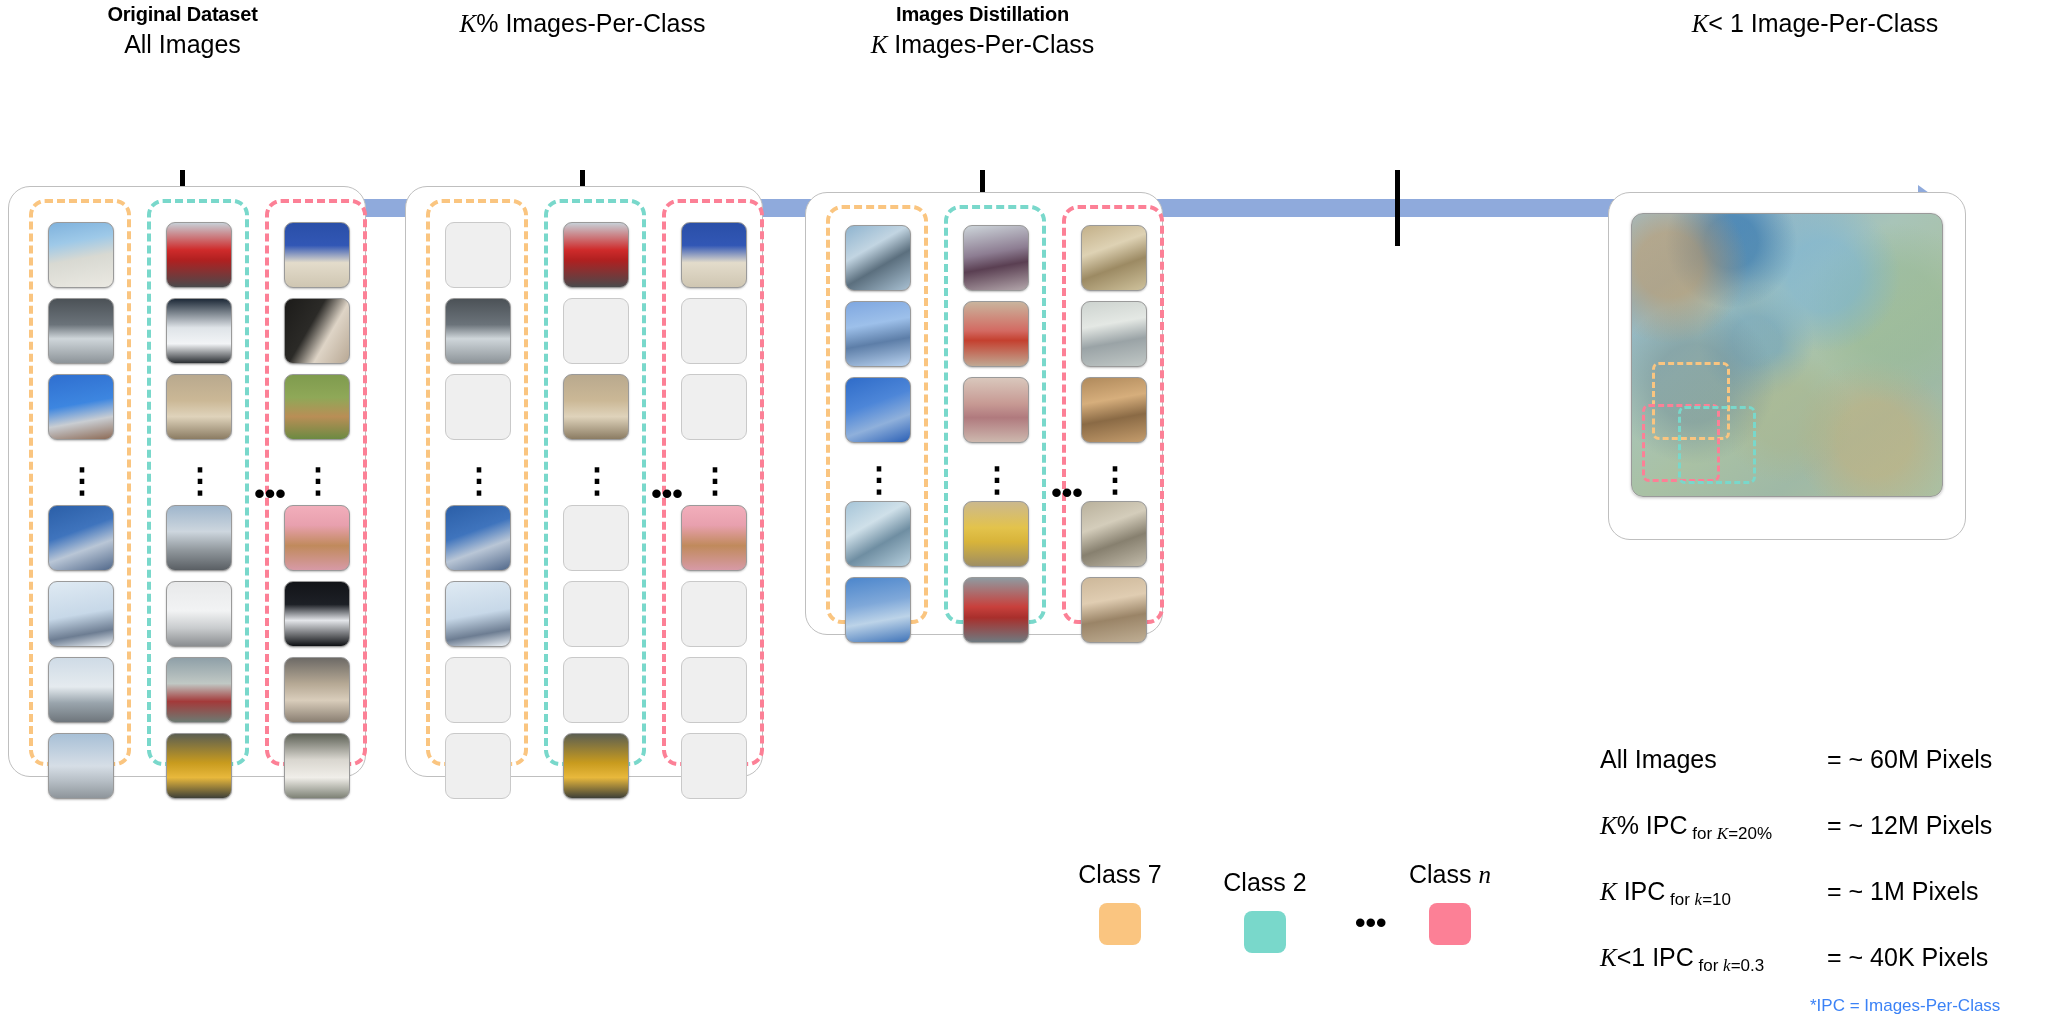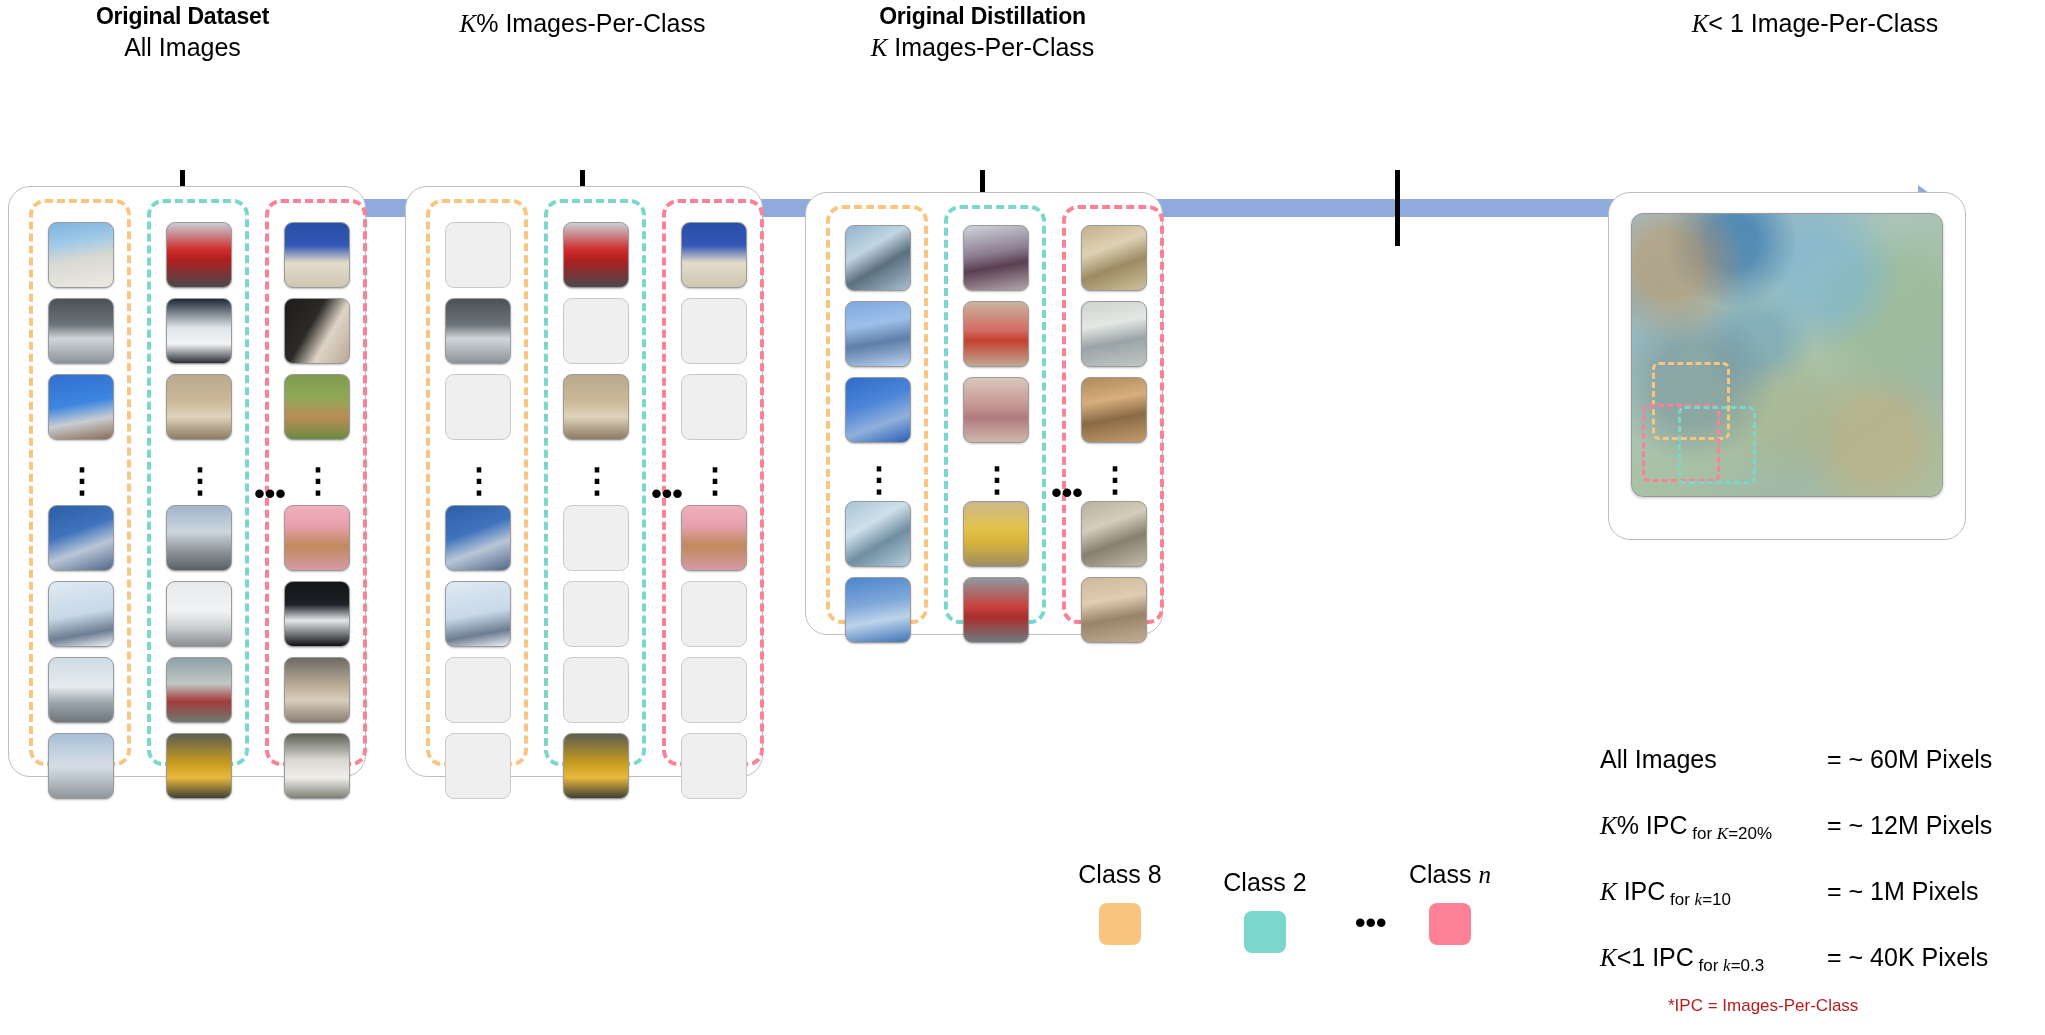--- a/index.html
+++ b/index.html
@@ -9,21 +9,21 @@
     background:#ffffff;
     font-family:"Liberation Sans", sans-serif;
     color:#000;
     overflow:hidden;
     position:relative;
   }
 
   
   .col-head{position:absolute;text-align:center;}
   .col-title{
-    font-size:23px;font-weight:bold;letter-spacing:-0.2px;
+    font-size:20px;font-weight:bold;letter-spacing:-0.2px;
     white-space:nowrap;line-height:1.05;
   }
   .col-sub{
     font-size:25px;font-weight:normal;white-space:nowrap;
     margin-top:6px;line-height:1.05;
   }
   .mi{font-style:italic;font-family:"Liberation Serif", serif;}
 
   
   #timeline{position:absolute;left:0;top:85px;width:2045px;height:105px;}
@@ -90,38 +90,38 @@
   .lg-swatch{width:42px;height:42px;border-radius:8px;margin:14px auto 0;}
   .lg-dots{position:absolute;font-size:30px;font-weight:bold;line-height:1;}
 
   
   #pixelcount{position:absolute;left:1600px;top:745px;width:445px;}
   .pc-row{position:relative;height:66px;font-size:25px;white-space:nowrap;}
   .pc-left{position:absolute;left:0;top:0;}
   .pc-right{position:absolute;left:227px;top:0;}
   .sub{font-size:17px;vertical-align:baseline;position:relative;top:5px;}
   .footnote{
-    position:absolute;left:1668px;top:996px;
-    font-size:17px;color:#b91c1c;white-space:nowrap;
+    position:absolute;left:1810px;top:996px;
+    font-size:17px;color:#3b82f6;white-space:nowrap;
   }
 </style>
 </head>
 <body>
 
 <div class="col-head" style="left:0px;top:4px;width:365px;">
   <div class="col-title">Original Dataset</div>
   <div class="col-sub"><span>All Images</span></div>
 </div>
 
 <div class="col-head" style="left:400px;top:4px;width:365px;">
   <div class="col-sub"><span class="mi">K</span><span>% Images-Per-Class</span></div>
 </div>
 
 <div class="col-head" style="left:800px;top:4px;width:365px;">
-  <div class="col-title">Original Distillation</div>
+  <div class="col-title">Images Distillation</div>
   <div class="col-sub"><span class="mi">K</span><span> Images-Per-Class</span></div>
 </div>
 
 <div class="col-head" style="left:1585px;top:4px;width:460px;">
   <div class="col-sub"><span class="mi">K</span><span>&lt; 1 Image-Per-Class</span></div>
 </div>
 
 <div id="timeline">
   <div class="tl-bar"></div>
   <div class="tl-head"></div>
@@ -246,21 +246,21 @@
           linear-gradient(145deg,#9fc0cf 0%,#8fb6c9 18%,#a8c4b8 38%,#a9c1a4 58%,#9fb9a6 76%,#adbfa0 100%);
           background-blend-mode:normal;">
     <div class="pbox" style="left:20px;top:148px;width:78px;height:78px;border-color:#FAC580;"></div>
     <div class="pbox" style="left:10px;top:190px;width:78px;height:78px;border-color:#FC8096;"></div>
     <div class="pbox" style="left:46px;top:192px;width:78px;height:78px;border-color:#79D8CB;"></div>
   </div>
 </div>
 
 <div id="legend">
   <div class="lg-item" style="left:0px;top:0px;width:120px;">
-    <div class="lg-label">Class 8</div>
+    <div class="lg-label">Class 7</div>
     <div class="lg-swatch" style="background:#FAC580;"></div>
   </div>
   <div class="lg-item" style="left:145px;top:8px;width:120px;">
     <div class="lg-label">Class 2</div>
     <div class="lg-swatch" style="background:#79D8CB;"></div>
   </div>
   <div class="lg-dots" style="left:295px;top:48px;">•••</div>
   <div class="lg-item" style="left:330px;top:0px;width:120px;">
     <div class="lg-label">Class <span class="mi">n</span></div>
     <div class="lg-swatch" style="background:#FC8096;"></div>

